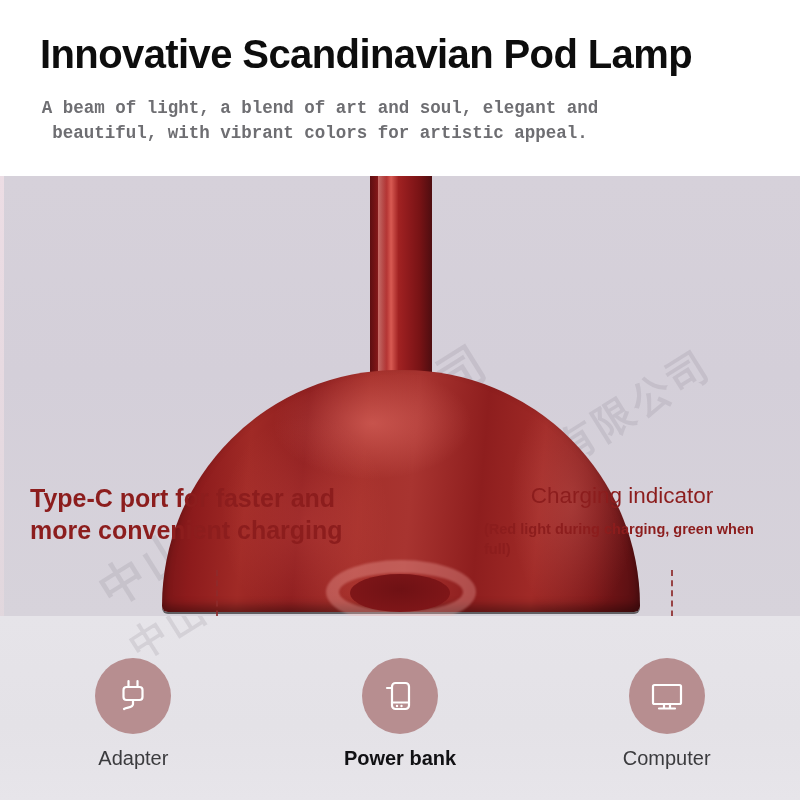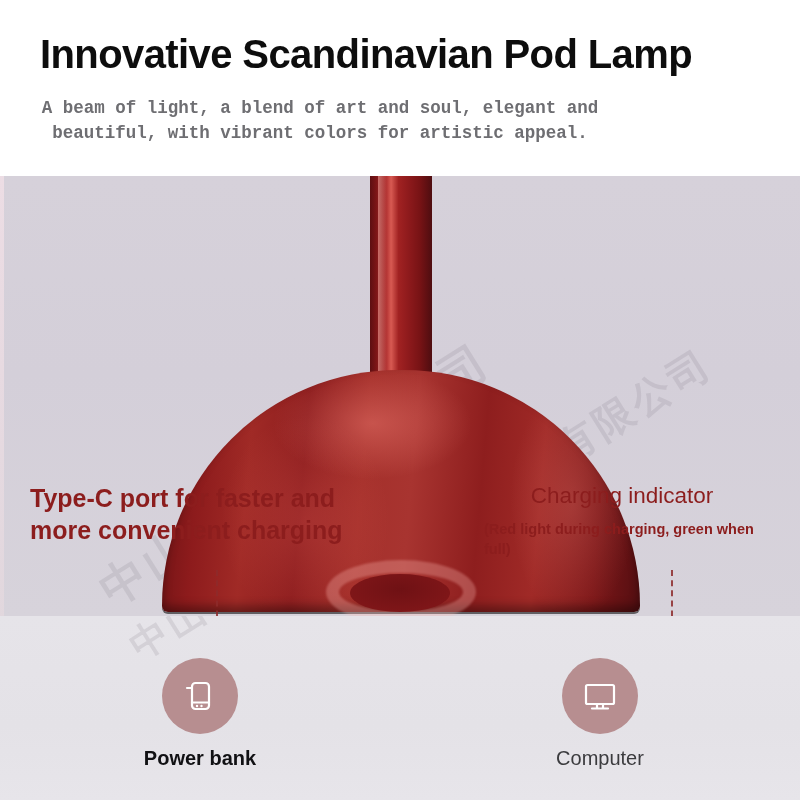--- a/index.html
+++ b/index.html
@@ -166,20 +166,34 @@
     <div class="callout-left">Type-C port for faster and more convenient charging</div>
     <div class="callout-right-title">Charging indicator</div>
     <div class="callout-right-sub">(Red light during charging, green when full)</div>
   </div>
 
   <div class="compat">
     <span class="wm wm-c">中山市照明有限公司</span>
 
     <div class="compat-row">
 
+      <div class="compat-item">
+        <div class="compat-circle">
+          <svg width="44" height="44" viewBox="0 0 44 44">
+            <g fill="none" stroke="#ffffff" stroke-width="2.2" stroke-linecap="round" stroke-linejoin="round">
+              <rect x="12.5" y="13" width="19" height="13" rx="3"></rect>
+              <line x1="17.5" y1="13" x2="17.5" y2="7"></line>
+              <line x1="26.5" y1="13" x2="26.5" y2="7"></line>
+              <line x1="22" y1="26" x2="22" y2="30"></line>
+              <path d="M22 30 C22 34 16 33 13 35"></path>
+            </g>
+          </svg>
+        </div>
+        <div class="compat-label">Adapter</div>
+      </div>
 
       <div class="compat-item">
         <div class="compat-circle">
           <svg width="44" height="44" viewBox="0 0 44 44">
             <g fill="none" stroke="#ffffff" stroke-width="2.2" stroke-linecap="round" stroke-linejoin="round">
               <rect x="14" y="9" width="17" height="26" rx="3.5"></rect>
               <line x1="14" y1="28.5" x2="31" y2="28.5"></line>
               <line x1="9" y1="14" x2="13" y2="14"></line>
               <circle cx="19" cy="32" r="1.2" fill="#ffffff" stroke="none"></circle>
               <circle cx="23.5" cy="32" r="1.2" fill="#ffffff" stroke="none"></circle>

